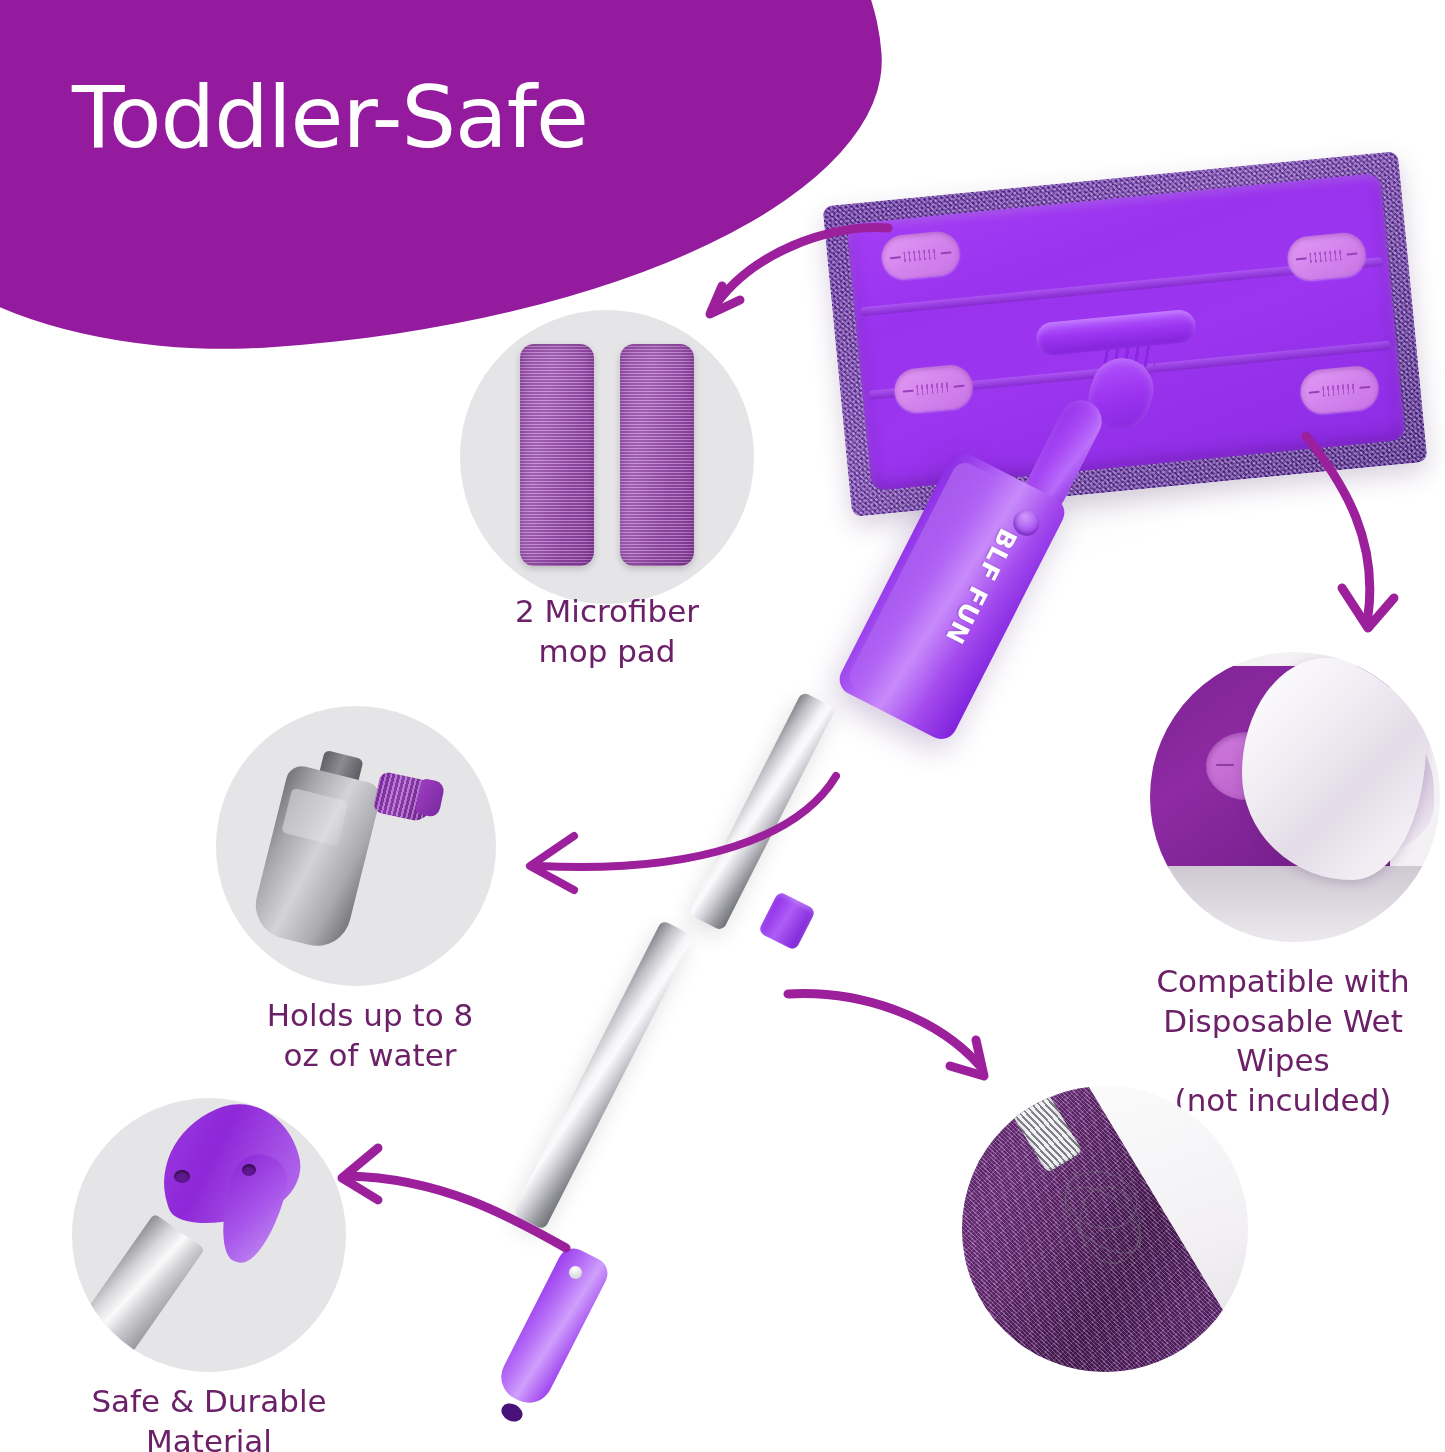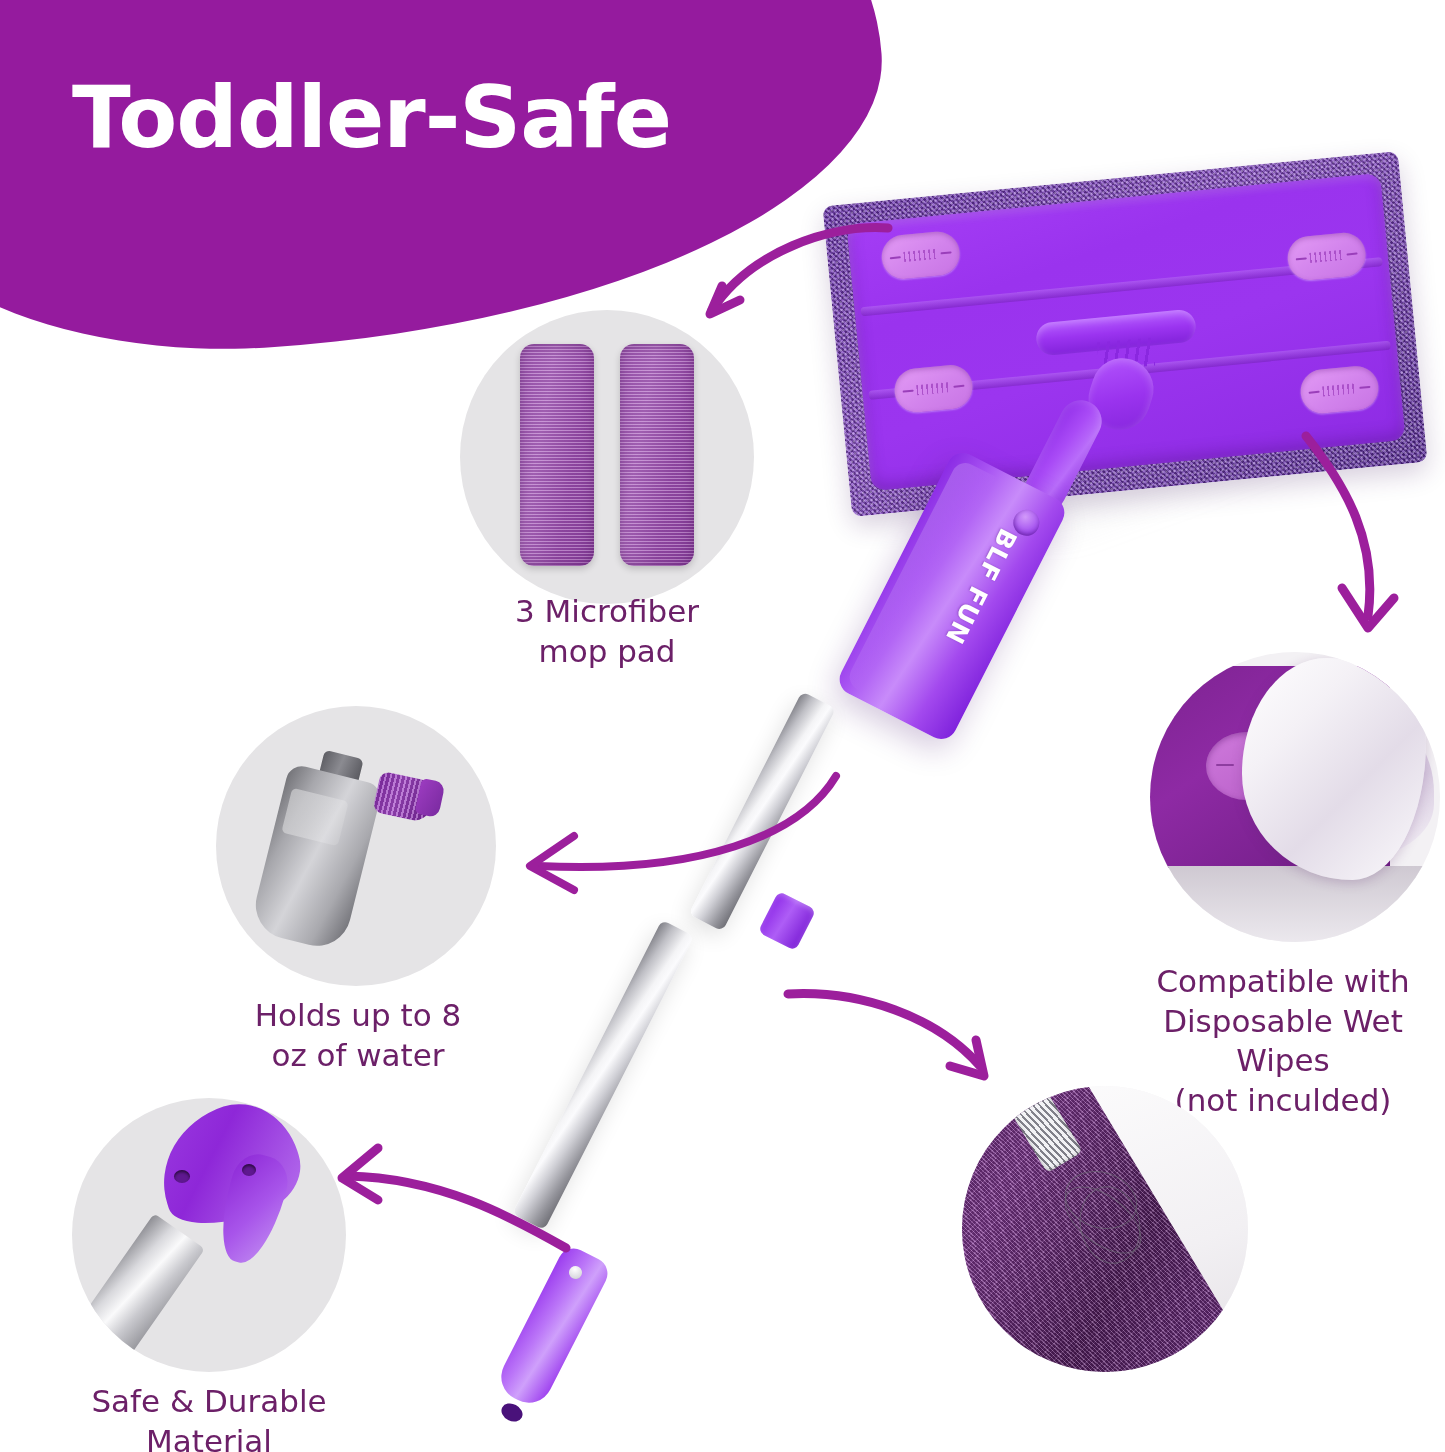--- a/index.html
+++ b/index.html
@@ -17,21 +17,21 @@
   
   .hero-blob{
     position:absolute;left:-150px;top:-240px;
     width:1030px;height:580px;
     background:#951B9E;
     border-radius:52% 48% 62% 40% / 60% 58% 44% 40%;
     transform:rotate(-4deg);
   }
   .hero-title{
     position:absolute;left:72px;top:74px;
-    font-size:86px;font-weight:bold;
+    font-size:86px;font-weight:normal;
     color:#ffffff;
     letter-spacing:-1px;
     line-height:1;
     white-space:nowrap;
   }
 
   
   .caption{
     position:absolute;
     color:#6C2068;
@@ -369,31 +369,31 @@
   <div class="pole" style="left:660px;top:928px;width:36px;height:330px;transform-origin:50% 0;"></div>
 
   <div class="pole-endcap" style="left:527px;top:1246px;width:52px;height:162px;"></div>
   <div class="endcap-hole" style="left:569px;top:1266px;width:13px;height:13px;"></div>
   <div class="endcap-tip" style="left:501px;top:1404px;width:22px;height:17px;"></div>
 
   <div class="circle" style="left:460px;top:310px;width:294px;height:294px;">
     <div class="pad" style="left:60px;top:34px;width:74px;height:222px;"></div>
     <div class="pad" style="left:160px;top:34px;width:74px;height:222px;"></div>
   </div>
-  <div class="caption" style="left:432px;top:592px;width:350px;">3 Microfiber
+  <div class="caption" style="left:432px;top:592px;width:350px;">2 Microfiber
 mop pad</div>
 
   <div class="circle" style="left:216px;top:706px;width:280px;height:280px;">
     <div class="bottle-neck" style="left:104px;top:48px;width:40px;height:36px;transform:rotate(14deg);"></div>
     <div class="bottle-body" style="left:52px;top:66px;width:96px;height:172px;transform:rotate(14deg);"></div>
     <div class="bottle-label" style="left:70px;top:88px;width:58px;height:46px;transform:rotate(14deg);"></div>
     <div class="bottle-cap" style="left:160px;top:70px;width:56px;height:42px;transform:rotate(12deg);"></div>
     <div class="bottle-cap-tip" style="left:202px;top:74px;width:24px;height:36px;transform:rotate(12deg);"></div>
   </div>
-  <div class="caption" style="left:188px;top:996px;width:340px;">Holds up to 8
+  <div class="caption" style="left:200px;top:996px;width:340px;">Holds up to 8
 oz of water</div>
 
   <div class="circle" style="left:72px;top:1098px;width:274px;height:274px;">
     <div class="joint-pole" style="left:22px;top:116px;width:62px;height:190px;"></div>
     <div class="joint-head" style="left:86px;top:10px;width:140px;height:112px;"></div>
     <div class="joint-arm" style="left:152px;top:56px;width:56px;height:110px;"></div>
     <div class="joint-hole" style="left:102px;top:72px;width:16px;height:13px;"></div>
     <div class="joint-hole" style="left:170px;top:66px;width:14px;height:12px;"></div>
   </div>
   <div class="caption" style="left:34px;top:1382px;width:350px;">Safe &amp; Durable

